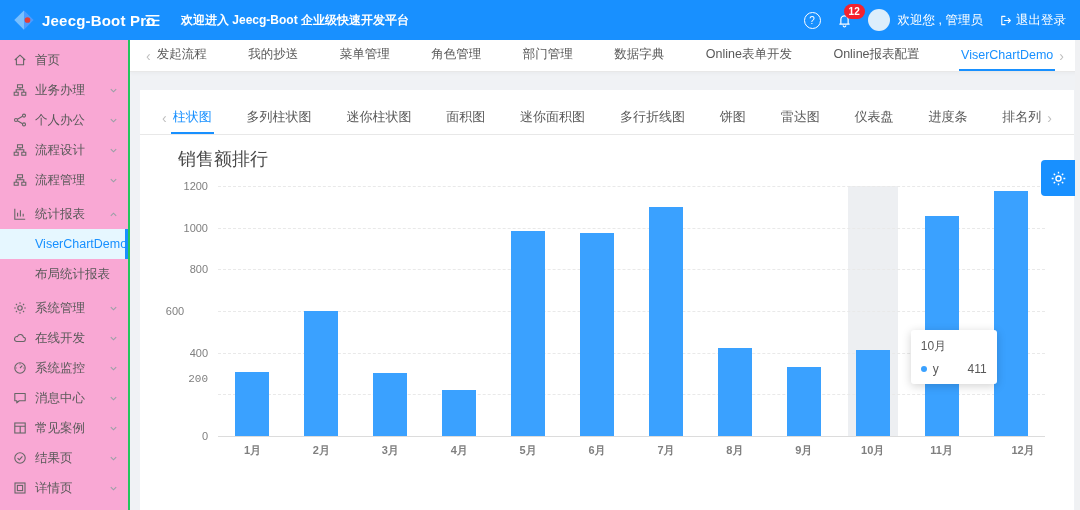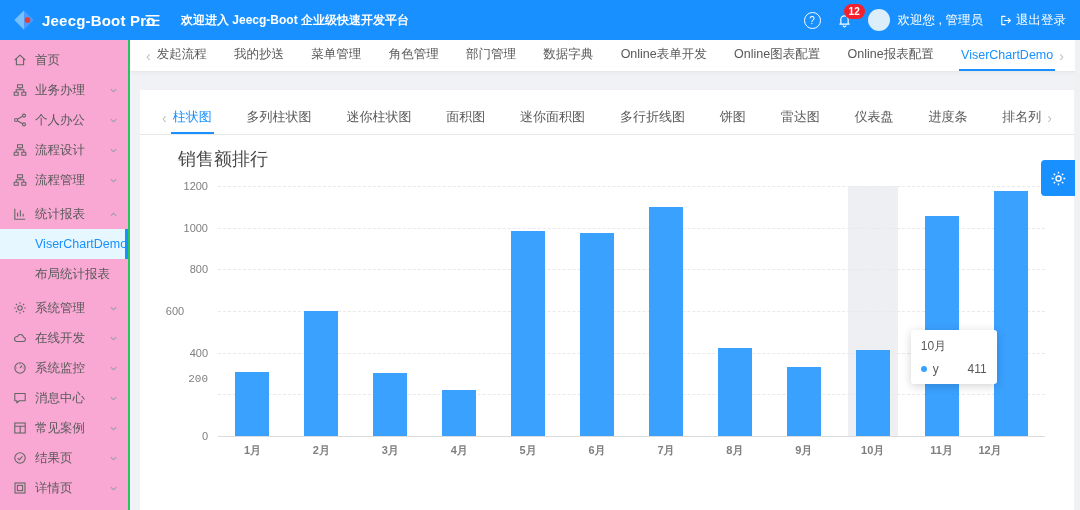--- a/index.html
+++ b/index.html
@@ -296,21 +296,20 @@
 <div class="tabbar">
   <span class="tab-arrow">‹</span>
   <div class="tabs-flex">
     <span class="rtab">发起流程</span>
     <span class="rtab">我的抄送</span>
     <span class="rtab">菜单管理</span>
     <span class="rtab">角色管理</span>
     <span class="rtab">部门管理</span>
     <span class="rtab">数据字典</span>
     <span class="rtab">Online表单开发</span>
-    <span class="rtab">Online图表配置</span>
     <span class="rtab">Online报表配置</span>
     <span class="rtab active">ViserChartDemo</span>
   </div>
   <span class="tab-arrow">›</span>
 </div>
 
 <div class="card">
   <div class="ctabs">
     <span class="tab-arrow">‹</span>
     <div class="ctabs-flex">
@@ -369,21 +368,21 @@
       <div class="x-label" style="left: 419.958px; top: 257px;">7月</div>
       <div class="bar" style="left: 499.875px; height: 88px; background: rgb(58, 161, 255);"></div>
       <div class="x-label" style="left: 488.875px; top: 257px;">8月</div>
       <div class="bar" style="left: 568.792px; height: 69px; background: rgb(58, 161, 255);"></div>
       <div class="x-label" style="left: 557.792px; top: 257px;">9月</div>
       <div class="bar" style="left: 637.708px; height: 86px; background: rgb(58, 161, 255);"></div>
       <div class="x-label" style="left: 626.708px; top: 257px;">10月</div>
       <div class="bar" style="left: 706.625px; height: 220px; background: rgb(58, 161, 255);"></div>
       <div class="x-label" style="left: 695.625px; top: 257px;">11月</div>
       <div class="bar" style="left: 775.542px; height: 245px; background: rgb(58, 161, 255);"></div>
-      <div class="x-label" style="left: 744px; top: 257px;">12月</div>
+      <div class="x-label" style="left: 777px; top: 257px;">12月</div>
     </div>
 </div>
 
 <div class="scroll-strip"></div>
 <div class="float-gear">
   <svg viewBox="0 0 16 16" width="17" height="17" fill="none" stroke="#fff" stroke-width="1.3">
       <circle cx="8" cy="8" r="2.4"></circle>
       <path d="M8 1.6v1.8M8 12.6v1.8M1.6 8h1.8M12.6 8h1.8M3.5 3.5l1.3 1.3M11.2 11.2l1.3 1.3M12.5 3.5l-1.3 1.3M4.8 11.2l-1.3 1.3"></path>
     </svg>
 </div>

